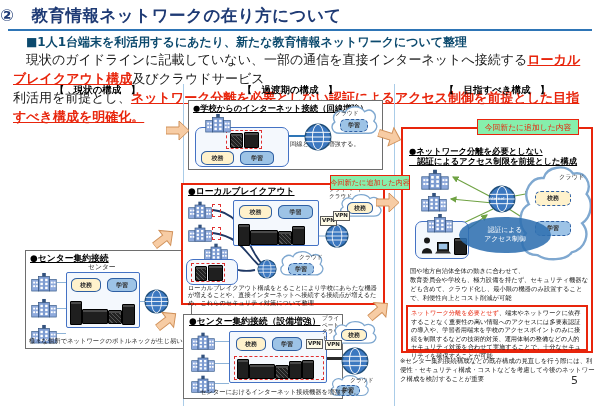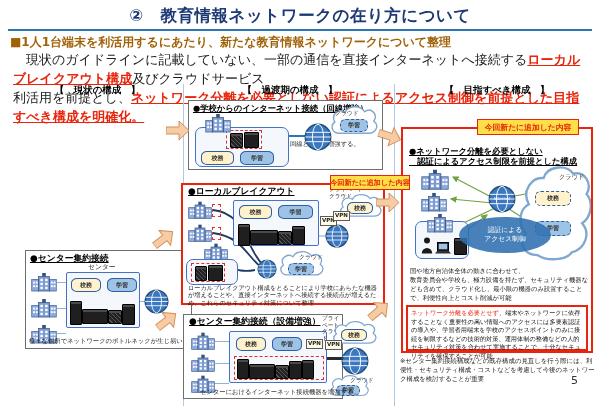--- a/index.html
+++ b/index.html
@@ -1,40 +1,40 @@
 <!DOCTYPE html>
 <html><head>
 <meta charset="utf-8">
 <style>
   html,body{margin:0;padding:0;background:#e9e9e9}
   .stage{position:relative;width:600px;height:413px;background:#fff;overflow:hidden;
          font-family:"DejaVu Sans","Liberation Sans",sans-serif;color:#111}
   .abs{position:absolute}
-  .ctr{text-align:center}
+  .ctr{}
   .bold{font-weight:bold}
   .prel{white-space:pre-line}
   .box{position:absolute;border:1px solid #6e6e6e;background:#fff;box-sizing:border-box}
   .redbox{border:2px solid #e8250c}
   .btitle{position:absolute;font-weight:bold;text-decoration:underline;white-space:nowrap;color:#000}
   .cap{position:absolute;color:#1a1a1a;line-height:1.3}
   .inner{position:absolute;border:1px solid #4472c4;background:#f4f8fd;border-radius:7px;box-sizing:border-box}
   .cyl{position:absolute;border:1px solid #2e5fa3;border-radius:6px/5px;box-sizing:border-box;
        display:flex;align-items:center;justify-content:center;font-size:6px;font-weight:bold;color:#333}
   .cyl.dash{border-style:dashed}
   .cyl.koumu{background:#fff2cc}
   .cyl.gaku{background:#9dc3e6}
   .vpn{position:absolute;border:1px solid #5a5a5a;background:#fffbe6;font-size:5.5px;font-weight:bold;
        padding:0 1px;line-height:1.4;color:#222;z-index:4}
   .rdash{position:absolute;border:1.4px dashed #e03131;box-sizing:border-box}
   .srv{position:absolute;background:#1f1f1f;border:1px solid #000;border-radius:1px;box-shadow:inset 0 2px 0 #4a4a4a}
   .srv.mesh{background:repeating-linear-gradient(45deg,#222 0 2px,#555 2px 3px)}
   .hline{position:absolute;background:#8fb4d8;height:1px}
   .divider{position:absolute;width:1px;background:#aacce8;top:84px;height:322px}
   .collabel{position:absolute;top:84px;font-size:9.5px;font-weight:bold;text-align:center;color:#000}
-  .newlbl{position:absolute;border:1.6px solid #e8250c;background:#fde047;color:#e8250c;font-weight:bold;
+  .newlbl{position:absolute;border:1.6px solid #e8250c;background:#86efac;color:#e8250c;font-weight:normal;
           display:flex;align-items:center;justify-content:center;z-index:6;white-space:nowrap}
   .em-red{color:#e8250c;font-weight:bold;text-decoration:underline}
   .barrow{position:absolute;z-index:5}
   .ellipse{position:absolute;background:rgba(47,111,176,.88);border-radius:50%;
            display:flex;align-items:center;justify-content:center;color:#fff;font-weight:normal;
            text-align:center;z-index:3}
   .cloudwrap{position:absolute}
   .cloudwrap>svg{position:absolute;left:0;top:0;width:100%;height:100%}
   .cloudlbl{position:absolute;font-size:5.8px;color:#333;z-index:2;white-space:nowrap}
   svg{display:block}
@@ -87,21 +87,21 @@
       <circle cx="6" cy="3.4" r="3" fill="#1a1a1a"></circle>
       <path d="M0.8,16.5 a5.2,5.6 0 0 1 10.4,0 Z" fill="#1a1a1a"></path>
     </symbol>
   </defs>
 </svg>
 
 <div class="stage">
 
   <div class="abs ctr bold" style="left:0;top:5px;width:600px;font-size:16.5px;color:#1e3a74;letter-spacing:.5px">②　教育情報ネットワークの在り方について</div>
   <div class="abs" style="left:8px;top:29px;width:584px;height:2px;background:#2e75b6"></div>
-  <div class="abs bold" style="left:10px;top:34px;font-size:12px;color:#a16207">■1人1台端末を利活用するにあたり、新たな教育情報ネットワークについて整理</div>
+  <div class="abs bold" style="left:26px;top:34px;font-size:12px;color:#0c4a6e">■1人1台端末を利活用するにあたり、新たな教育情報ネットワークについて整理</div>
   <div class="abs" style="left:13px;top:51px;width:578px;font-size:13px;line-height:1.45;color:#1a1a1a">
     <span>　現状のガイドラインに記載していない、一部の通信を直接インターネットへ接続する</span><span class="em-red">ローカルブレイクアウト構成</span><span>及びクラウドサービス</span><br>
     <span>利活用を前提とし、</span><span class="em-red">ネットワーク分離を必要としない認証によるアクセス制御を前提とした目指すべき構成を明確化。</span>
   </div>
 
   <div class="collabel" style="left:20px;width:155px">【　現状の構成　】</div>
   <div class="collabel" style="left:192px;width:196px">【　過渡期の構成　】</div>
   <div class="collabel" style="left:398px;width:198px">【　目指すべき構成　】</div>
   <div class="divider" style="left:183px"></div>
   <div class="divider" style="left:394px"></div>

